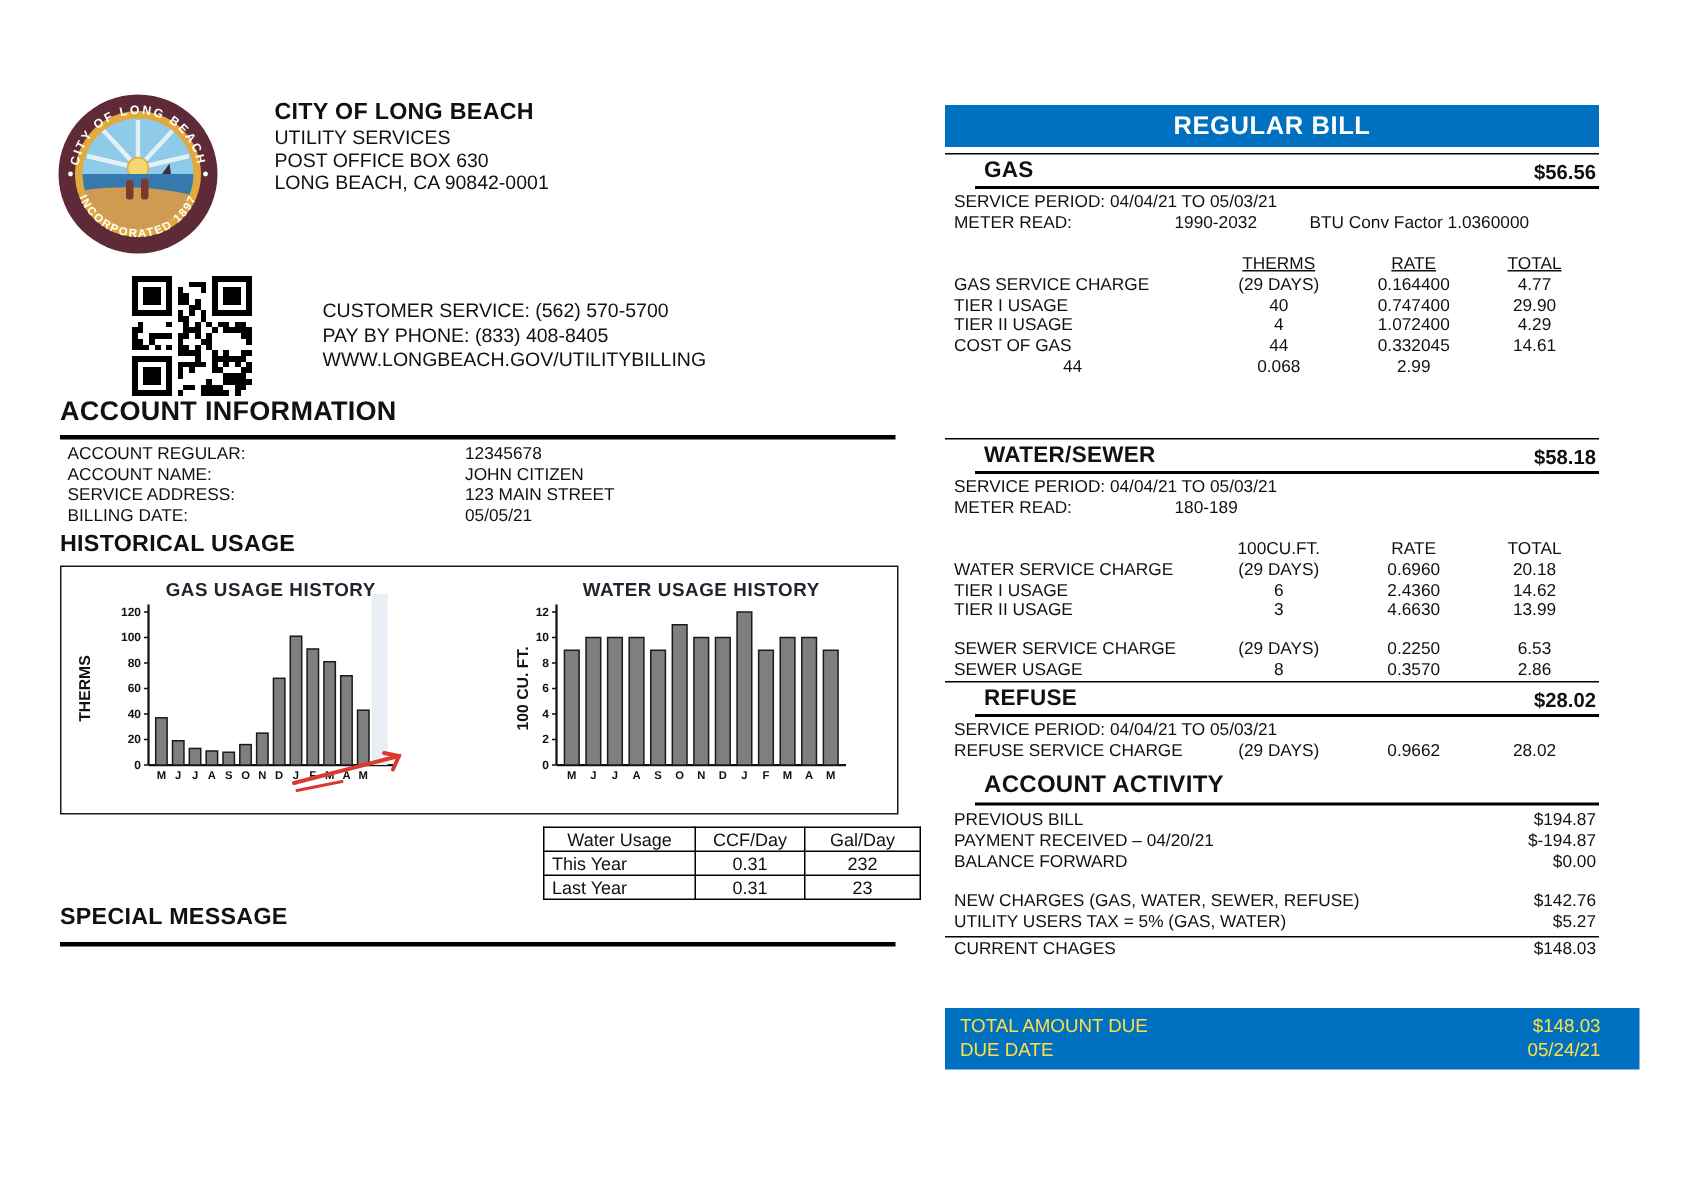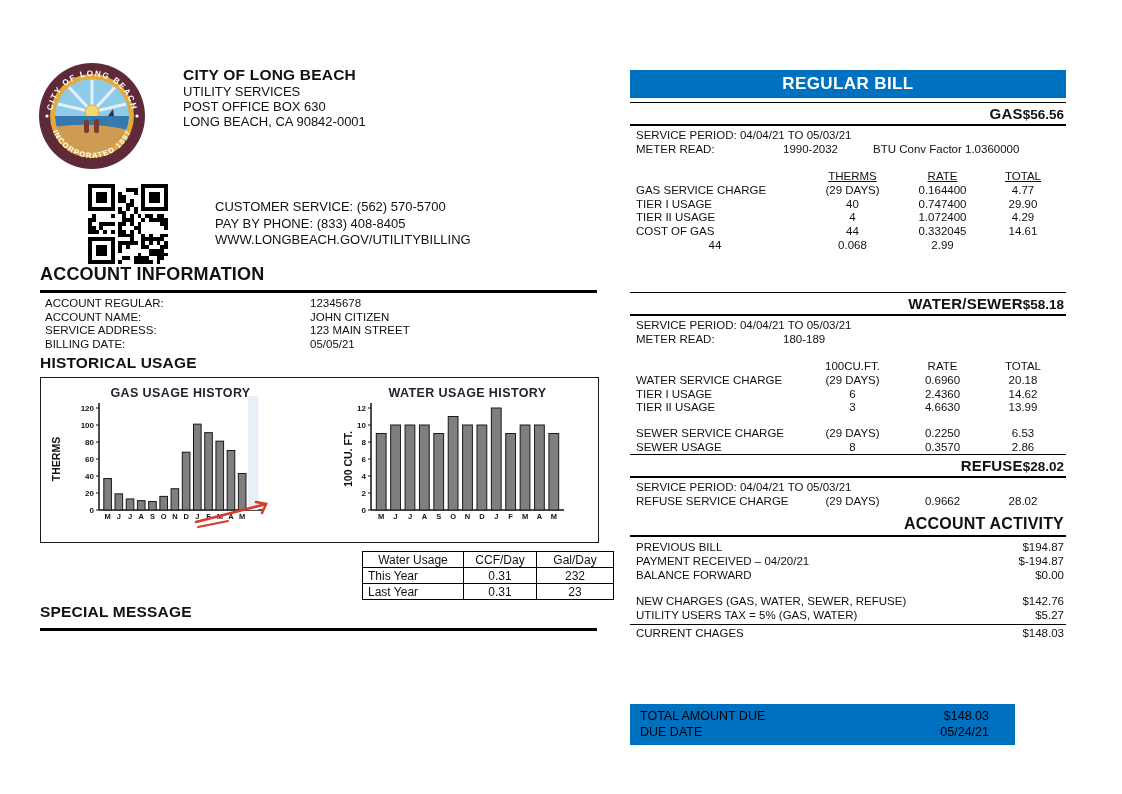--- a/index.html
+++ b/index.html
@@ -22,38 +22,38 @@
   .wtable td{border:1.5px solid #000;padding:0 5px;height:15px;line-height:14px;}
   .wtable .c{text-align:center;}
   .wtable .w1{width:90px;text-align:center;} .wtable .w2{width:62px;} .wtable .w3{width:66px;}
 
   
   .banner{left:630px;top:70px;width:436px;height:28px;background:var(--accent,#0070C0);
           color:#fff;font-weight:bold;font-size:17px;display:flex;align-items:center;
           justify-content:center;letter-spacing:.4px;}
   .sec{left:630px;width:436px;}
   .lined{border-top:1px solid #000;}
-  .sec-head{display:flex;justify-content:flex-end;align-items:flex-end;
-            padding:2px 2px 2px 6px;border-bottom:2.5px solid #000;}
+  .sec-head{display:flex;justify-content:space-between;align-items:flex-end;
+            padding:2px 2px 2px 6px;border-bottom:2.5px solid #000;margin-left:20px;}
   .sec-head .t{font-size:15px;font-weight:bold;letter-spacing:.2px;}
   .sec-head .amt{font-size:13.5px;font-weight:bold;}
   .sp{font-size:11.5px;padding:3px 0 0 6px;line-height:13.5px;}
   .meter{position:relative;font-size:11.5px;line-height:13.5px;padding-left:6px;}
   .meter .mv{position:absolute;left:153px;top:0;}
   .meter .btu{position:absolute;left:243px;top:0;}
   .ctable{margin-top:14px;font-size:11.5px;}
   .crow{display:grid;grid-template-columns:170px 105px 75px 86px;line-height:13.8px;}
   .crow .lb{padding-left:6px;} .crow .c{text-align:center;}
   .crow .u{text-decoration:underline;}
   .gap{margin-top:12px;}
   .arow{display:flex;justify-content:space-between;font-size:11.5px;line-height:14px;
         padding:0 2px 0 6px;}
   .sep{border-top:1.5px solid #000;margin-top:2px;padding-top:1px;}
-  .total-box{left:630px;top:704px;width:385px;height:41px;background:var(--accent,#0070C0);
-             color:#000000;font-size:12.5px;padding-top:5px;box-sizing:border-box;}
+  .total-box{left:630px;top:672px;width:463px;height:41px;background:var(--accent,#0070C0);
+             color:#fde047;font-size:12.5px;padding-top:5px;box-sizing:border-box;}
   .trow{display:flex;justify-content:space-between;padding:0 26px 0 10px;line-height:15.5px;}
 </style>
 </head>
 <body>
 
 <div class="page">
 
   <div class="abs" style="left:38px;top:62px;">
     <svg width="108" height="108" viewBox="0 0 108 108">
       <defs>

